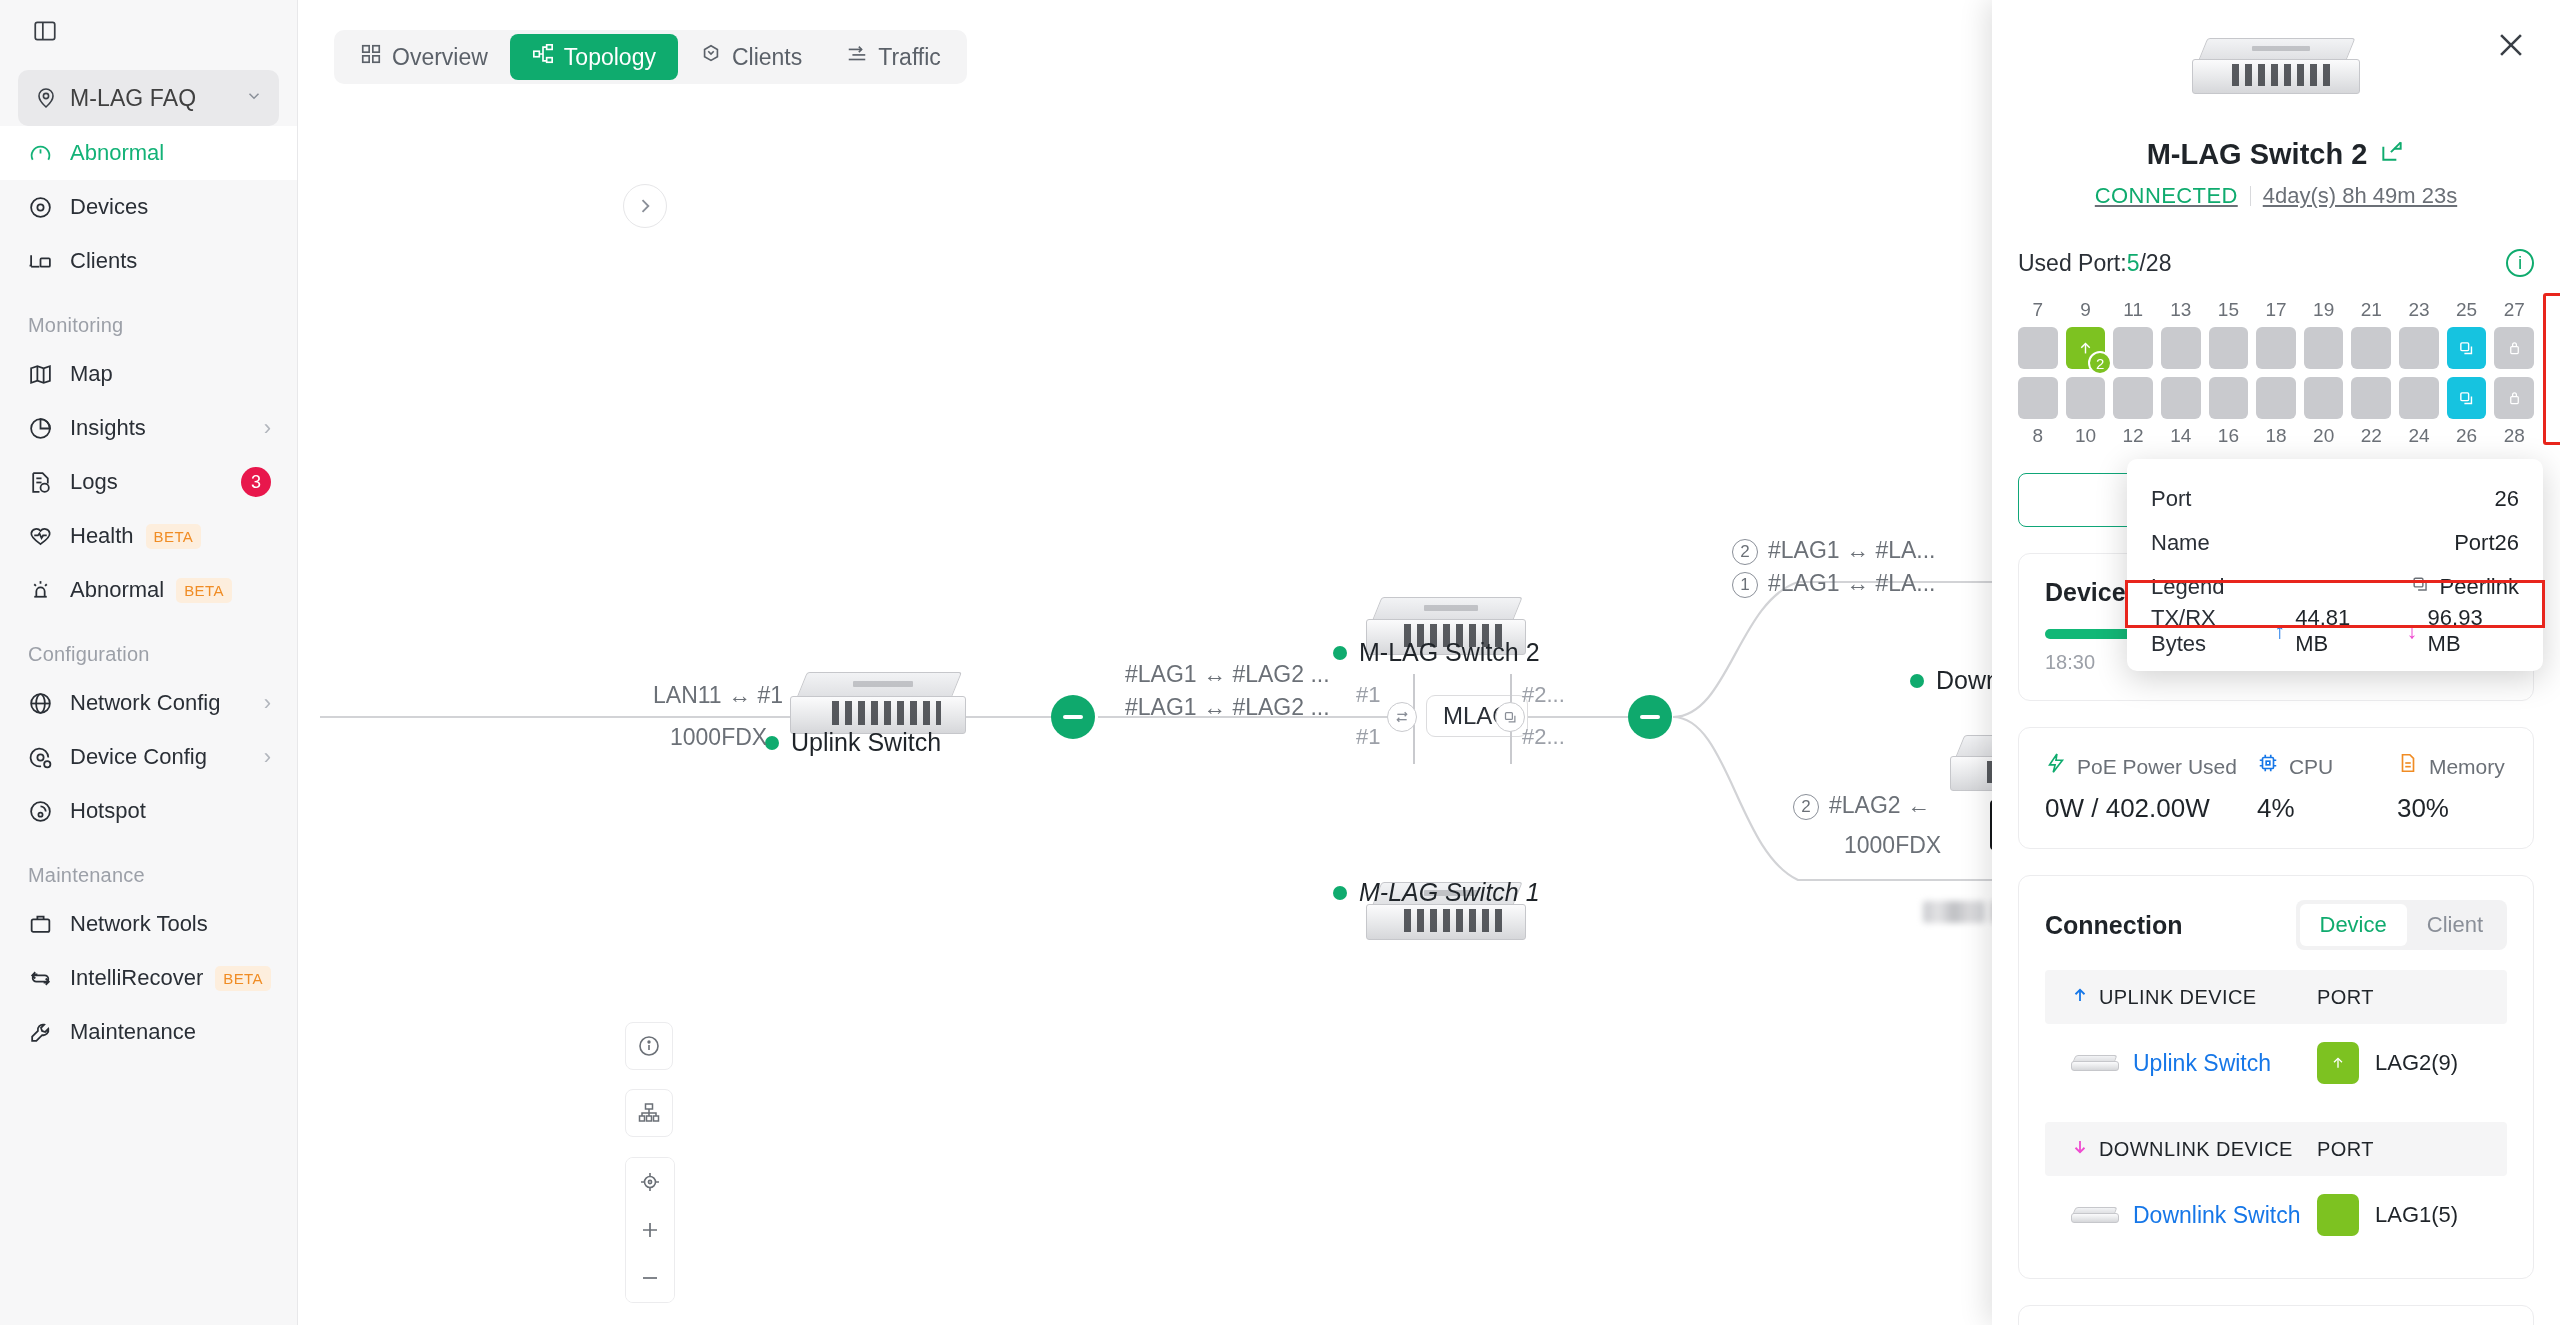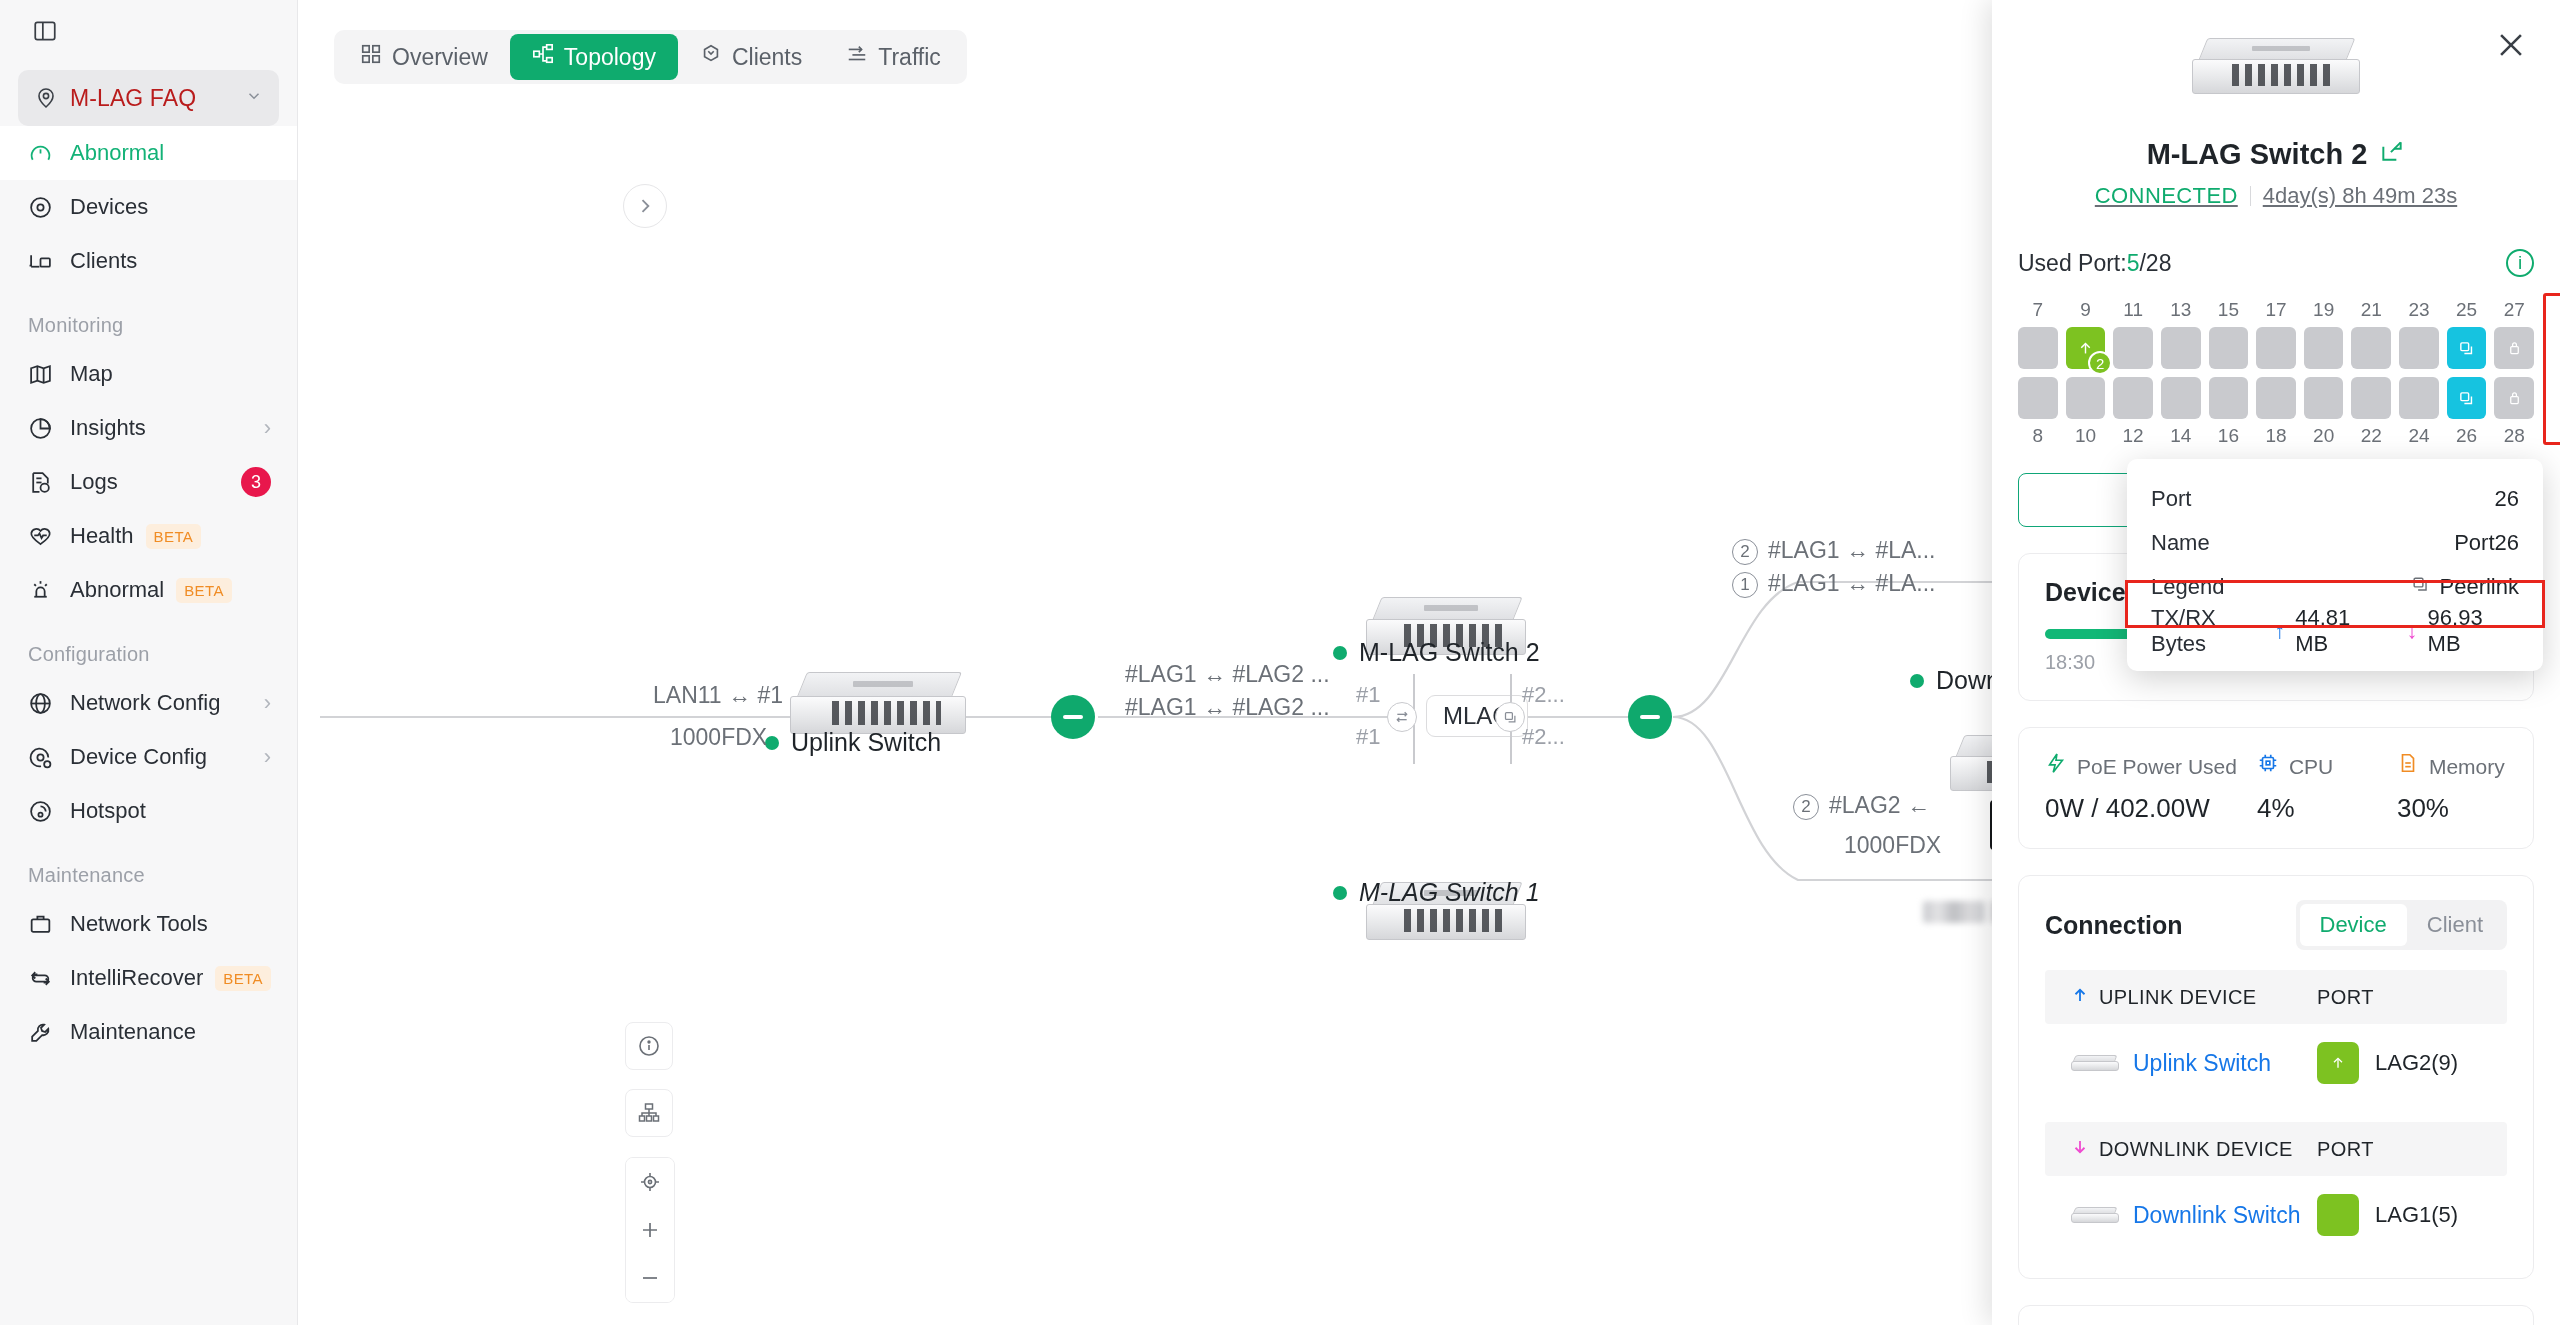--- a/index.html
+++ b/index.html
@@ -21,21 +21,21 @@
     position: relative;
   }
   .sb-top { height: 62px; display: flex; align-items: center; padding-left: 28px; }
   .panel-toggle { width: 34px; height: 34px; display: flex; align-items: center; justify-content: center; cursor: pointer; }
   .site-select {
     margin: 8px 18px 0 18px; height: 56px;
     background: #e9e9eb; border-radius: 10px;
     display: flex; align-items: center; padding: 0 16px; cursor: pointer;
   }
   .site-select .icon { flex: 0 0 26px; display:flex; align-items:center; }
-  .site-name { flex: 1; font-size: 23px; color: #b91c1c; margin-left: 10px; letter-spacing: .1px;}
+  .site-name { flex: 1; font-size: 23px; color: #404040; margin-left: 10px; letter-spacing: .1px;}
   .chev { width: 18px; color: #8a8f98; }
 
   .sb-group {
     font-size: 20px; color: #9ca0a8; padding: 26px 0 10px 28px; letter-spacing: .2px;
   }
   .sb-item {
     height: 54px; display: flex; align-items: center; padding: 0 22px 0 28px;
     font-size: 22px; color: #2a2f36; cursor: pointer; position: relative;
   }
   .sb-item .ic { flex: 0 0 34px; display: flex; align-items: center; color: #2a2f36; }

